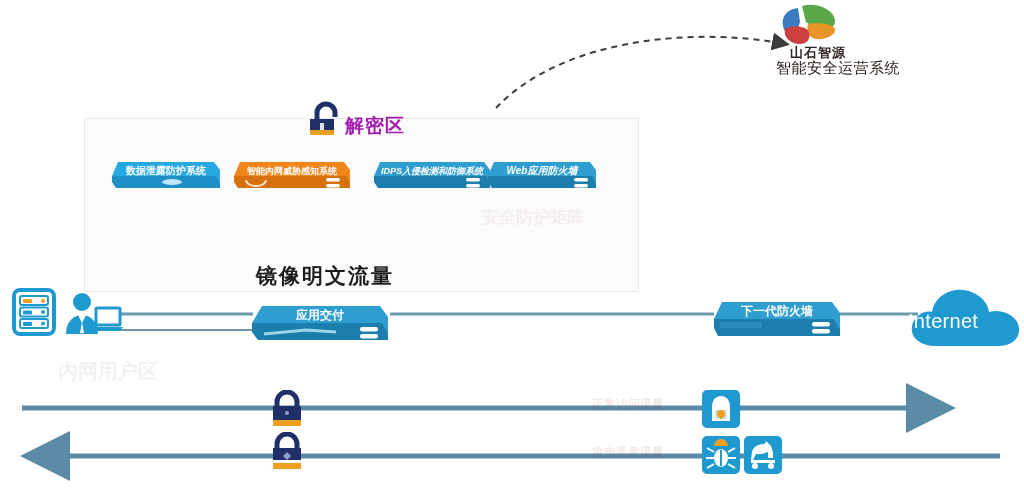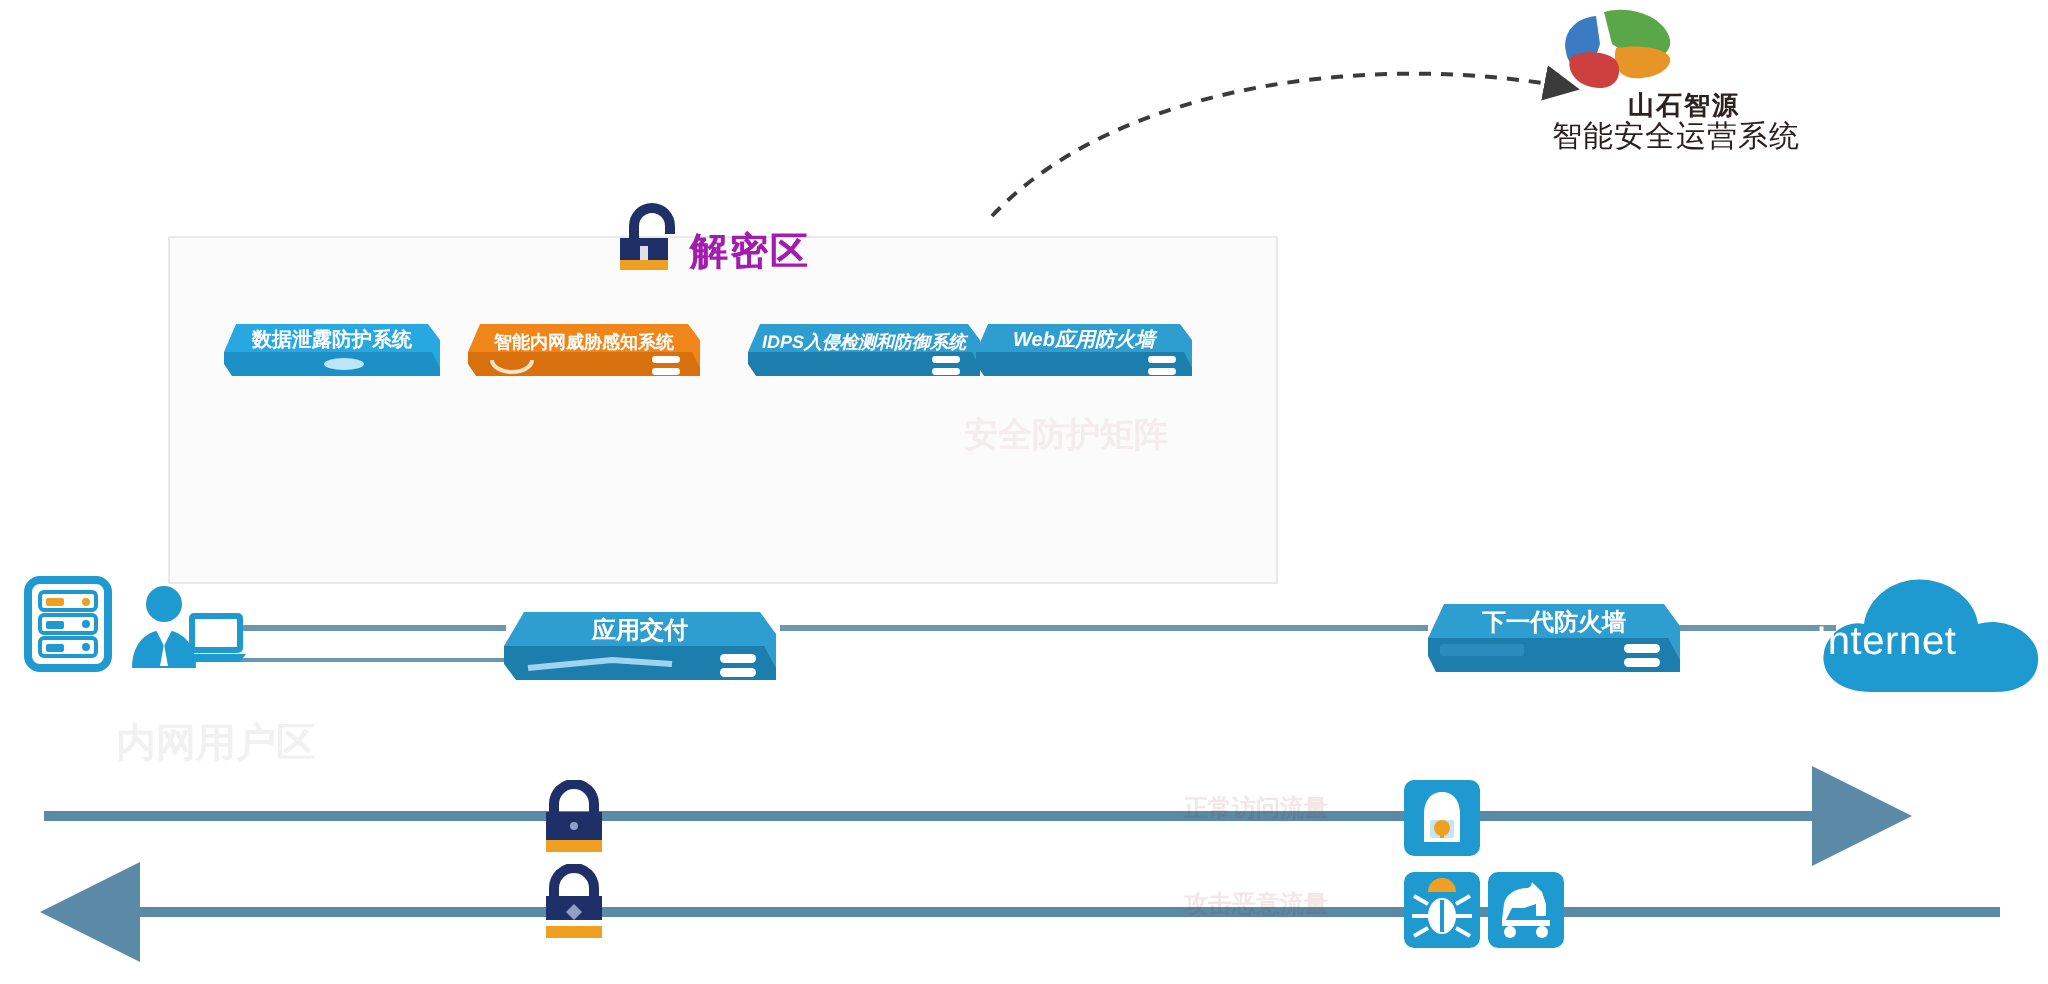--- a/index.html
+++ b/index.html
@@ -33,21 +33,21 @@
               color:#ffffff;font-size:20px;letter-spacing:.3px;}
 
   
   .faint{position:absolute;font-size:12px;font-weight:bold;white-space:nowrap;
          color:#7f1d1d;}
   .faint-dark{position:absolute;font-size:14px;font-weight:bold;
               white-space:nowrap;color:#050505;}
 
   
   #brand-logo{left:778px;top:2px;}
-  #brand-name{left:752px;top:44px;width:180px;text-align:center;
+  #brand-name{left:728px;top:44px;width:180px;text-align:center;
               font-size:13px;font-weight:bold;color:#2e2220;letter-spacing:1px;}
   #brand-sub{left:738px;top:59px;width:200px;text-align:center;
              font-size:15px;font-weight:normal;color:#2a1d1b;letter-spacing:.5px;}
 </style>
 </head>
 <body>
 
 <div id="stage">
 
   <svg class="abs" style="left:0;top:0;" width="1024" height="492">
@@ -141,20 +141,21 @@
   <div class="appliance" style="left:486px;top:160px;font-style:italic;">
     <svg width="112" height="32" viewBox="0 0 112 32">
       <path d="M8,2 L104,2 L110,10 L110,24 L6,24 L2,16 Z" fill="#2e9ed1"></path>
       <path d="M2,16 L106,16 L110,24 L110,28 L6,28 L2,22 Z" fill="#1b7ead"></path>
       <rect x="88" y="18" width="14" height="3.5" rx="1.7" fill="#ffffff"></rect>
       <rect x="88" y="24" width="14" height="3.5" rx="1.7" fill="#ffffff"></rect>
     </svg>
     <div class="appl-label">Web应用防火墙</div>
   </div>
 
+  <div class="abs" id="mirror-label">镜像明文流量</div>
 
   <div class="abs" style="left:12px;top:288px;">
     <svg width="44" height="48" viewBox="0 0 44 48">
       <rect x="2" y="2" width="40" height="44" rx="6" fill="none" stroke="#1f9ad0" stroke-width="4"></rect>
       <rect x="8" y="8" width="28" height="9" rx="2" fill="#ffffff" stroke="#1f9ad0" stroke-width="2"></rect>
       <rect x="11" y="11" width="9" height="4" rx="1" fill="#f0a020"></rect>
       <circle cx="31" cy="13" r="2" fill="#f0a020"></circle>
       <rect x="8" y="19.5" width="28" height="9" rx="2" fill="#ffffff" stroke="#1f9ad0" stroke-width="2"></rect>
       <rect x="11" y="22.5" width="9" height="4" rx="1" fill="#1f9ad0"></rect>
       <circle cx="31" cy="24" r="2" fill="#1f9ad0"></circle>

